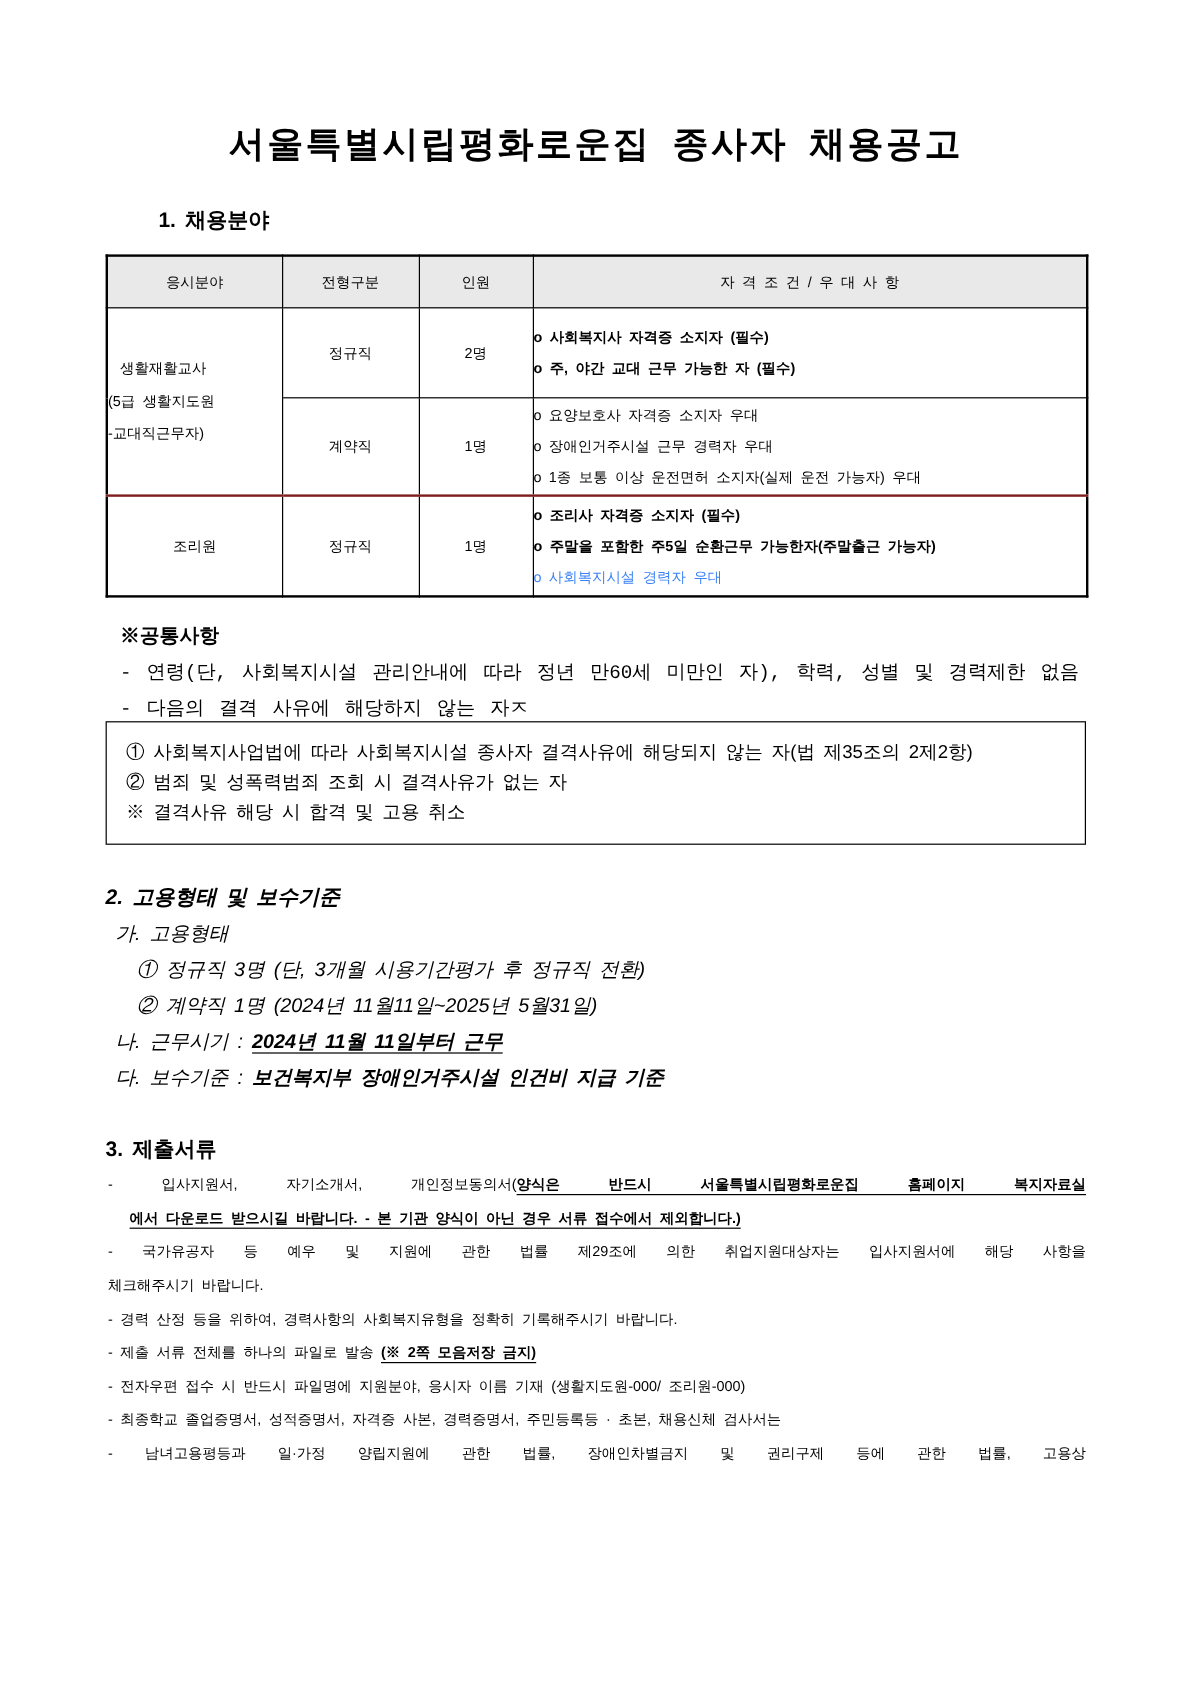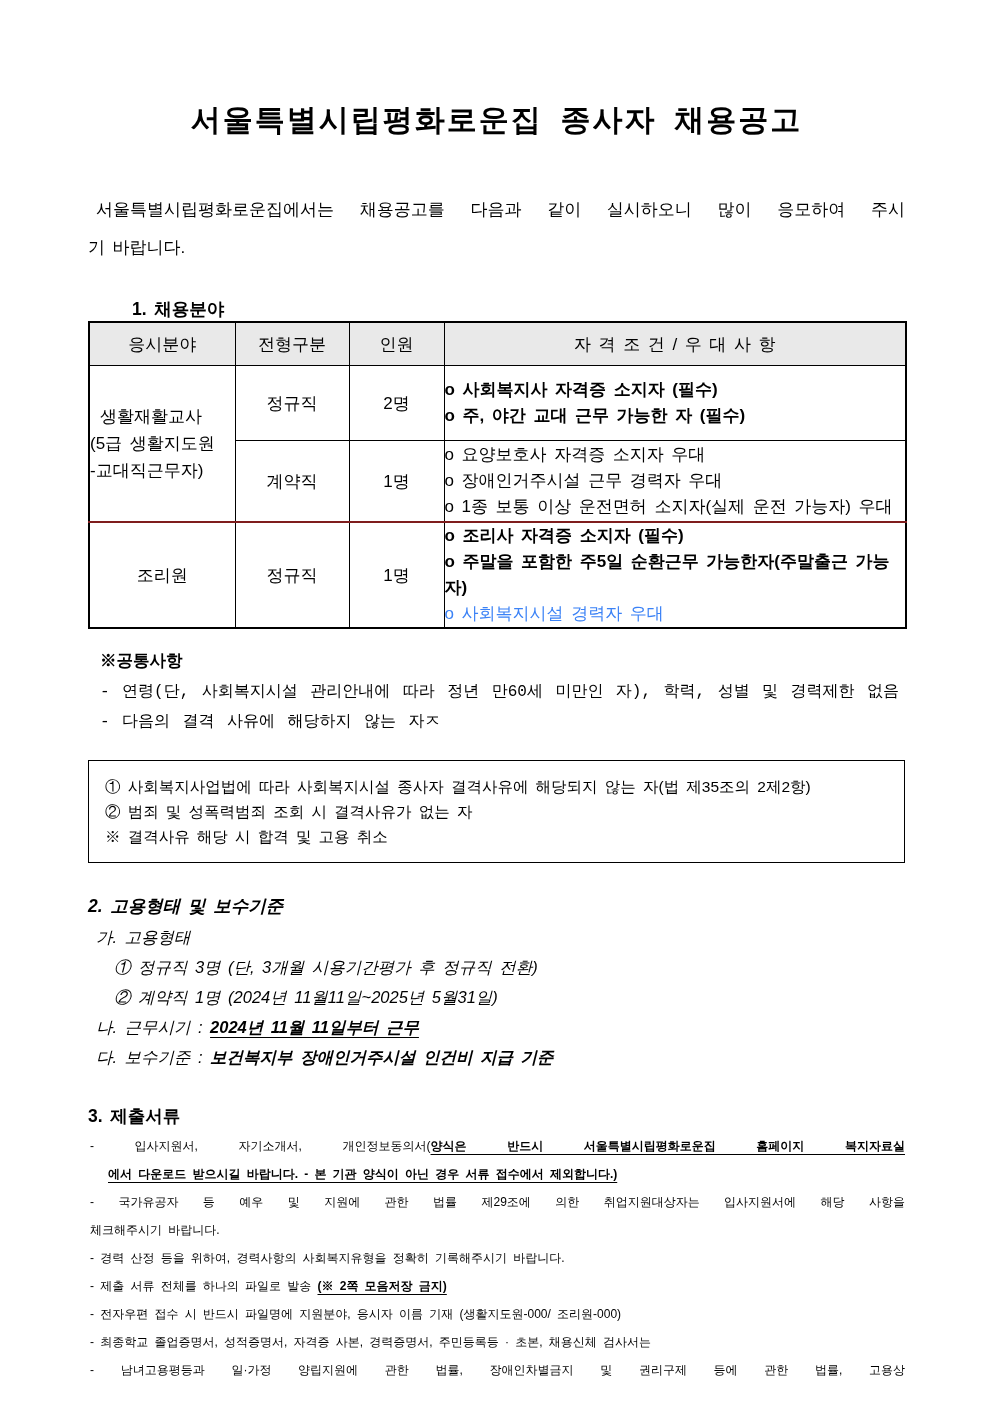--- a/index.html
+++ b/index.html
@@ -27,25 +27,25 @@
   }
 
   .intro { margin: 50px 0 0 0; font-size: 17px; line-height: 38px; }
   .intro .line { display: block; }
   .intro .l1 { text-indent: 8px; text-align: justify; text-align-last: justify; }
 
   .sec-h { margin: 0; font-size: 17.5px; font-weight: bold; }
   .s1-h  { margin-top: 30px; margin-left: 44px; }
 
   table.recruit {
-    margin-top: 0;
+    margin-top: 17px;
     width: 817px;
     border-collapse: collapse;
     border: 2px solid #000;
-    font-size: 17px;
+    font-size: 12px;
     table-layout: fixed;
   }
   table.recruit th, table.recruit td {
     border: 1px solid #000;
     padding: 0;
     vertical-align: middle;
   }
   table.recruit th {
     background: #e9e9e9;
     height: 42px;
@@ -59,21 +59,21 @@
   tr.rowA > td { height: 74px; }
   tr.rowB > td { height: 80px; }
   tr.rowC > td { height: 82px; border-top: 2px solid #7f1d1d; }
 
   .common { margin-top: 21px; padding-left: 12px; font-size: 16px; }
   .common-h { font-size: 16.5px; font-weight: bold; }
   .common-item { margin-top: 10px; line-height: 20px; font-family: Liberation Mono, monospace; }
 
   .notice-box {
     box-sizing: border-box;
-    margin-top: 28px;
+    margin-top: 0;
     width: 817px;
     border: 1.5px solid #000;
     padding: 13px 10px 13px 16px;
     font-size: 15.5px; line-height: 25px;
   }
 
   .s2 { margin-top: 31px; font-style: italic; }
   .s2line { font-size: 16.5px; line-height: 30px; padding-left: 8px; }
   .s2line.first { margin-top: 4px; }
   .s2line.ind { padding-left: 26px; }
@@ -84,24 +84,20 @@
   .s3line.ind2 { padding-left: 20px; }
   .s3line.jst { text-align: justify; text-align-last: justify; }
 </style>
 </head>
 <body>
 
 <div class="page">
 
   <h1 class="title">서울특별시립평화로운집 종사자 채용공고</h1>
 
-  <p class="intro">
-    <span class="line l1">서울특별시립평화로운집에서는 채용공고를 다음과 같이 실시하오니 많이 응모하여 주시</span>
-    <span class="line">기 바랍니다.</span>
-  </p>
 
   <h2 class="sec-h s1-h">1. 채용분야</h2>
 
   <table class="recruit">
     <colgroup>
       <col style="width:146px">
         <col style="width:114px">
         <col style="width:95px">
         <col style="width:462px">
     </colgroup>

